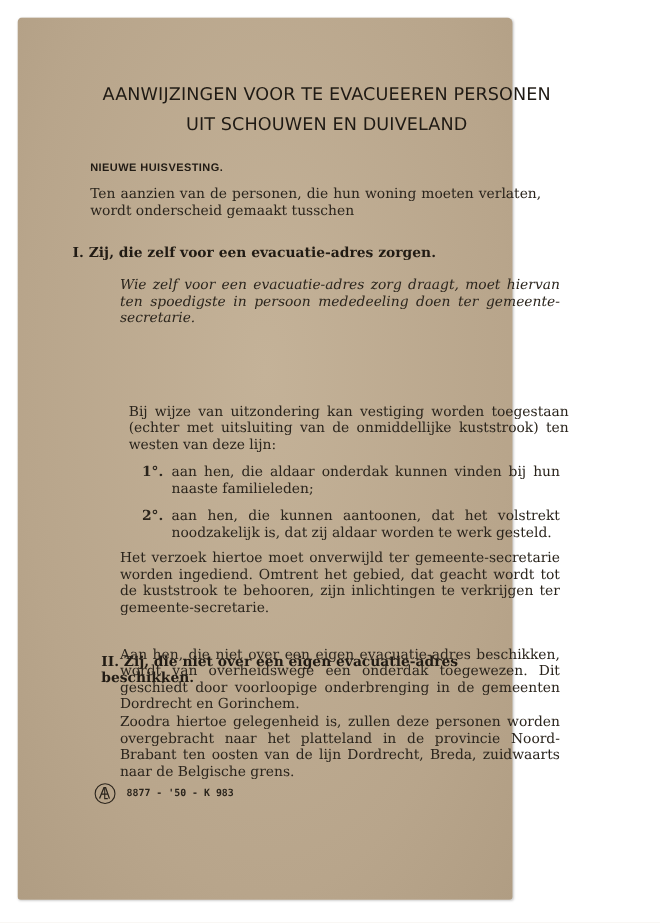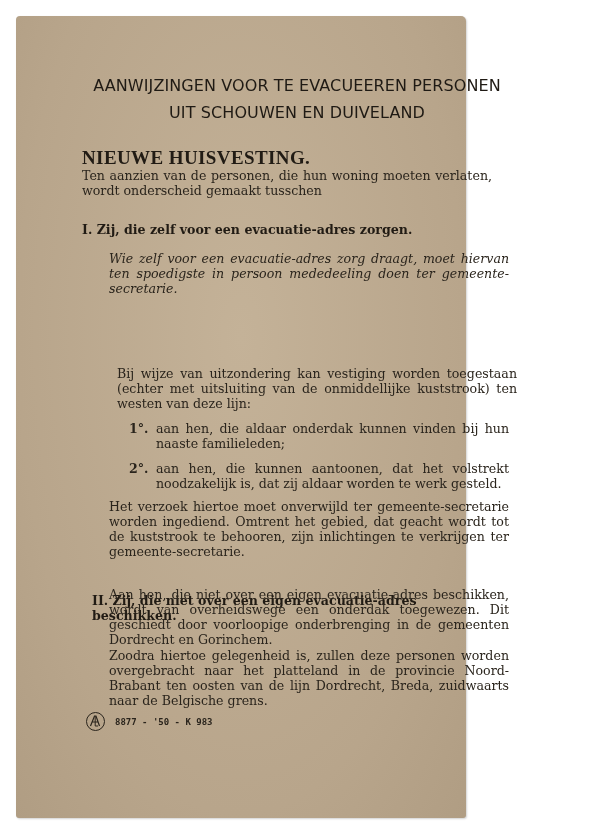--- a/index.html
+++ b/index.html
@@ -20,22 +20,22 @@
       font-size: 16px; letter-spacing: 0.1px;
     }
     .t1 { top: 60px; }
     .t2 { top: 87px; }
     .body-text {
       position: absolute; font-family: "DejaVu Serif", serif;
       color: #2a241c; font-size: 12.6px; line-height: 15px;
       text-align: justify;
     }
     .heading {
-      position: absolute; font-family: Liberation Serif, serif; font-weight: bold;
-      color: #211b14; font-size: 19px; letter-spacing: 0.4px;
+      position: absolute; font-family: Liberation Sans, sans-serif; font-weight: bold;
+      color: #211b14; font-size: 10px; letter-spacing: 0.4px;
     }
     .section-head {
       position: absolute; font-family: "DejaVu Serif", serif; color: #211b14;
       font-size: 12.6px; font-weight: bold;
     }
     .para { width: 393px; }
     .para p { margin: 0; text-indent: 0; }
     .indent { text-indent: 22px; }
     .list-num { position: absolute; font-family: "DejaVu Serif", serif; font-weight: bold; font-size: 12.6px; color: #2a241c; }
     .footer {
@@ -55,21 +55,21 @@
 
   <div class="title t1">AANWIJZINGEN VOOR TE EVACUEEREN PERSONEN</div>
   <div class="title t2">UIT SCHOUWEN EN DUIVELAND</div>
 
   <div class="heading" style="left:66px; top:131px;">NIEUWE HUISVESTING.</div>
 
   <div class="body-text para" style="left:66px; top:152px; width:410px;">
     <p class="indent">Ten aanzien van de personen, die hun woning moeten verlaten, wordt onderscheid gemaakt tusschen</p>
   </div>
 
-  <div class="section-head" style="left:66px; top:206px;text-align:center;">
+  <div class="section-head" style="left:50px; top:206px;text-align:center;">
     <span>I.</span>
     <span>Zij, die zelf voor een evacuatie-adres zorgen.</span>
   </div>
 
   <div class="body-text para" style="left:113px; top:235px; width:380px;font-style:italic;">
     <p class="indent" style="margin-left:-20px;">Wie zelf voor een evacuatie-adres zorg draagt, moet hiervan ten spoedigste in persoon mededeeling doen ter gemeente-secretarie.</p>
   </div>
 
 
   <div class="body-text para" style="left:101px; top:350px; width:400px;">

